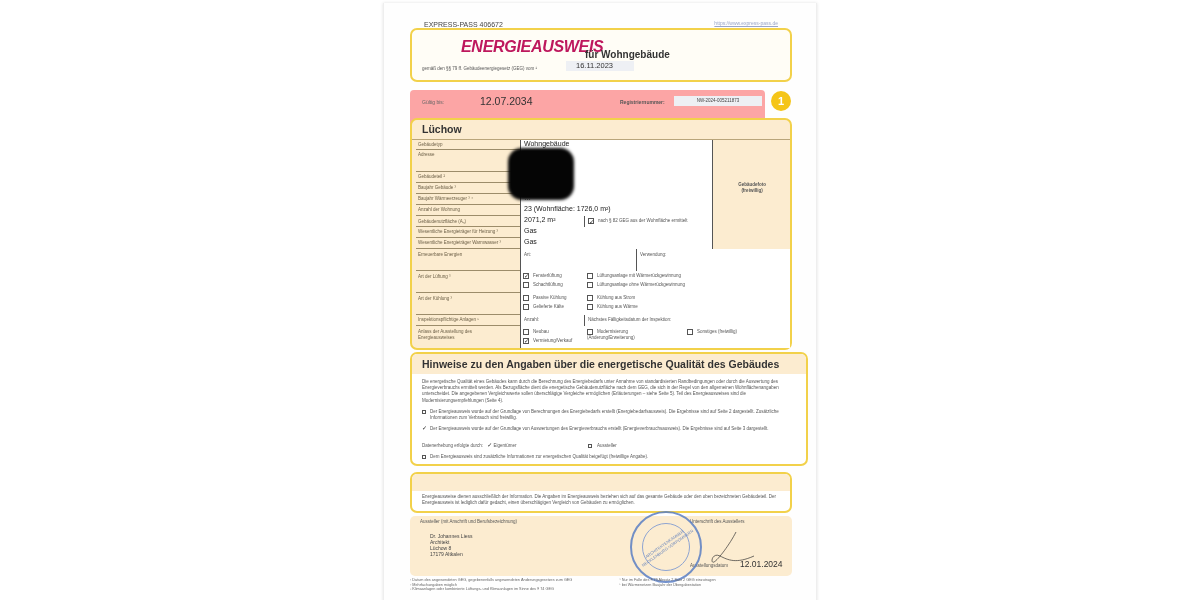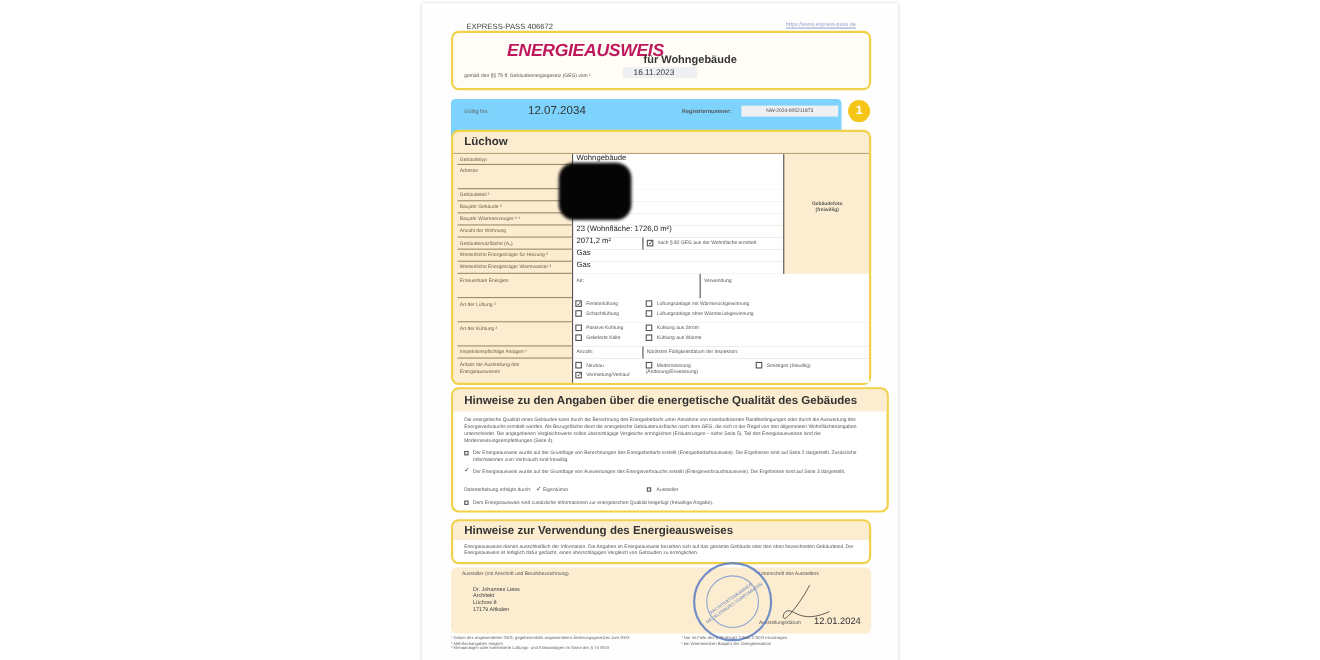--- a/index.html
+++ b/index.html
@@ -25,21 +25,21 @@
     color: #be185d; letter-spacing: -0.3px; margin-left: 39px;
   }
   .sub-title { position: absolute; left: 173px; top: 19px; font-size: 10px; font-weight: bold; color: #333; }
   .geg-line { position: absolute; left: 10px; top: 36px; font-size: 4.5px; color: #555; }
   .geg-date {
     position: absolute; left: 154px; top: 31px; width: 68px; height: 10px;
     background: #eef0f4; font-size: 7.5px; padding-left: 10px; line-height: 10px; color: #333;
   }
 
   .valid-row {
-    left: 26px; top: 87px; width: 355px; height: 40px; background: #7dd3fc; border-radius: 4px;
+    left: 26px; top: 87px; width: 355px; height: 40px; background: #fca5a5; border-radius: 4px;
   }
   .valid-label { position: absolute; left: 12px; top: 9px; font-size: 5px; color: #666; }
   .valid-date { position: absolute; left: 70px; top: 5px; font-size: 10.5px; color: #333; }
   .reg-label { position: absolute; left: 210px; top: 9px; font-size: 5px; font-weight: bold; color: #555; }
   .reg-value {
     position: absolute; left: 264px; top: 6px; width: 88px; height: 10px; background: #eef0f4;
     font-size: 4.5px; color: #444; text-align: center; line-height: 10px;
   }
   .page-badge {
     left: 387px; top: 88px; width: 20px; height: 20px; border-radius: 50%;
@@ -236,21 +236,20 @@
       <span>Aussteller</span>
     </div>
     <div class="para" style="top:100px;padding-left:8px;">
       <span class="cb" style="position:absolute;left:0;top:1px;width:4px;height:4px;"></span>
       <span>Dem Energieausweis sind zusätzliche Informationen zur energetischen Qualität beigefügt (freiwillige Angabe).</span>
     </div>
   </div>
 
   <div class="abs yellow-box verw-box">
     <div class="verw-head-bg"></div>
-    <div class="hinweis-title" style="top:2px;">Hinweise zur Verwendung des Energieausweises</div>
     <div class="para" style="top:20px;">Energieausweise dienen ausschließlich der Information. Die Angaben im Energieausweis beziehen sich auf das gesamte Gebäude oder den oben bezeichneten Gebäudeteil. Der Energieausweis ist lediglich dafür gedacht, einen überschlägigen Vergleich von Gebäuden zu ermöglichen.</div>
   </div>
 
   <div class="abs issuer-box">
     <div class="issuer-label">Aussteller (mit Anschrift und Berufsbezeichnung)</div>
     <div class="issuer-addr">
       <div>Dr. Johannes Liess</div>
       <div>Architekt</div>
       <div>Lüchow 8</div>
       <div>17179 Altkalen</div>

